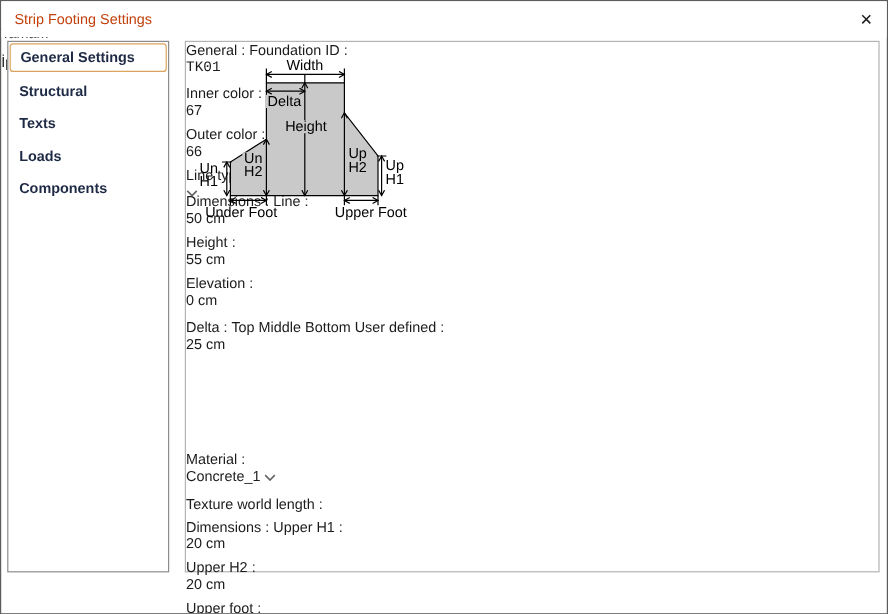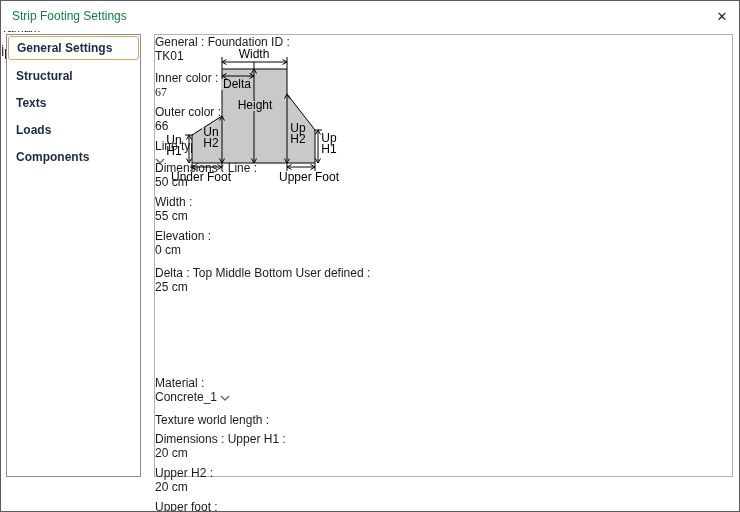--- a/index.html
+++ b/index.html
@@ -2,21 +2,21 @@
 <html><head>
 <meta charset="utf-8">
 <style>
   html,body{margin:0;padding:0;background:#d7d7d7;}
   #dialog{
     position:relative;width:740px;height:512px;background:#fff;
     border:1px solid #5c5c5c;box-sizing:border-box;overflow:hidden;
     font-family:"Liberation Sans",sans-serif;font-size:12px;color:#1b1b1b;
   }
   .titlebar{position:absolute;left:0;top:0;right:0;height:30px;background:#fff;}
-  .title{position:absolute;left:11px;top:8px;font-size:12px;color:#15803d;}
+  .title{position:absolute;left:11px;top:8px;font-size:12px;color:#c2410c;}
   .close{position:absolute;right:0;top:0;width:34px;height:30px;display:flex;align-items:center;justify-content:center;font-size:13px;color:#1b1b1b;cursor:pointer;}
   .panel{position:absolute;background:#fff;box-sizing:border-box;}
   .sidebar{left:5px;top:33px;width:135px;height:443px;border:1px solid #8c8c8c;}
   .main{left:153px;top:33px;width:579px;height:443px;border:1px solid #b3b3b3;}
   .item{height:27px;display:flex;align-items:center;padding-left:9px;color:#1e2a45;font-weight:600;box-sizing:border-box;cursor:pointer;}
   .item.selected{
     height:24px;margin:1px 1px 2px 1px;border:1px solid #dca45c;border-radius:3px;padding-left:8px;
     background:linear-gradient(to bottom,#fde1b4 0%,#fbc97f 30%,#f6b551 55%,#f9c express 0;
     background:linear-gradient(to bottom,#fde1b4 0%,#fbc97f 30%,#f6b551 55%,#fbc566 80%,#fdd48d 100%);
     color:#463415;
@@ -71,24 +71,24 @@
     <div class="item">
         <span>Components</span>
       </div>
   </div>
 
   <div class="panel main">
 
     <div class="grp" style="left:15px;top:9px;width:230px;height:126px;">
       <span class="legend">General :</span>
       <span class="lbl" style="left:8px;top:22px;">Foundation ID :</span>
-      <div class="tb focus" style="left:122px;top:17px;width:96px;height:22px;"><span>TK01</span><span class="caret"></span></div>
+      <div class="tb focus" style="left:122px;top:17px;width:96px;height:22px;font-family:Liberation Mono, monospace;"><span>TK01</span><span class="caret"></span></div>
 
       <span class="lbl" style="left:8px;top:49px;text-align:right;">Inner color :</span>
-      <div class="colorbtn" style="left:122px;top:44px;width:93px;height:20px;font-family:Liberation Serif, serif;">
+      <div class="colorbtn" style="left:122px;top:44px;width:93px;height:20px;">
         <span class="colornum">67</span>
         <span class="swatch" style="background:#989898;"></span>
       </div>
 
       <span class="lbl" style="left:8px;top:76px;">Outer color :</span>
       <div class="colorbtn" style="left:122px;top:71px;width:93px;height:20px;">
         <span class="colornum">66</span>
         <span class="swatch" style="background:#6e6e6e;"></span>
       </div>
 
@@ -98,21 +98,21 @@
         <svg class="chev" width="10" height="6" viewBox="0 0 10 6">
             <path d="M1 1l4 4 4-4" fill="none" stroke="#666" stroke-width="1.4"></path>
           </svg>
       </div>
     </div>
 
     <div class="grp" style="left:15px;top:142px;width:230px;height:105px;">
       <span class="legend">Dimensions :</span>
       <span class="lbl" style="left:8px;top:21px;">Line :</span>
       <div class="tb" style="left:122px;top:17px;width:92px;height:20px;"><span>50 cm</span></div>
-      <span class="lbl" style="left:8px;top:47px;">Width :</span>
+      <span class="lbl" style="left:8px;top:47px;">Height :</span>
       <div class="tb" style="left:122px;top:43px;width:92px;height:20px;"><span>55 cm</span></div>
       <span class="lbl" style="left:8px;top:73px;">Elevation :</span>
       <div class="tb" style="left:122px;top:69px;width:92px;height:20px;"><span>0 cm</span></div>
     </div>
 
     <div class="grp" style="left:15px;top:250px;width:230px;height:110px;">
       <span class="legend">Delta :</span>
       <span class="radio" style="left:8px;top:17px;"></span>
       <span class="lbl" style="left:26px;top:17px;margin-top:25px;">Top</span>
       <span class="radio checked" style="left:8px;top:42px;"></span>

